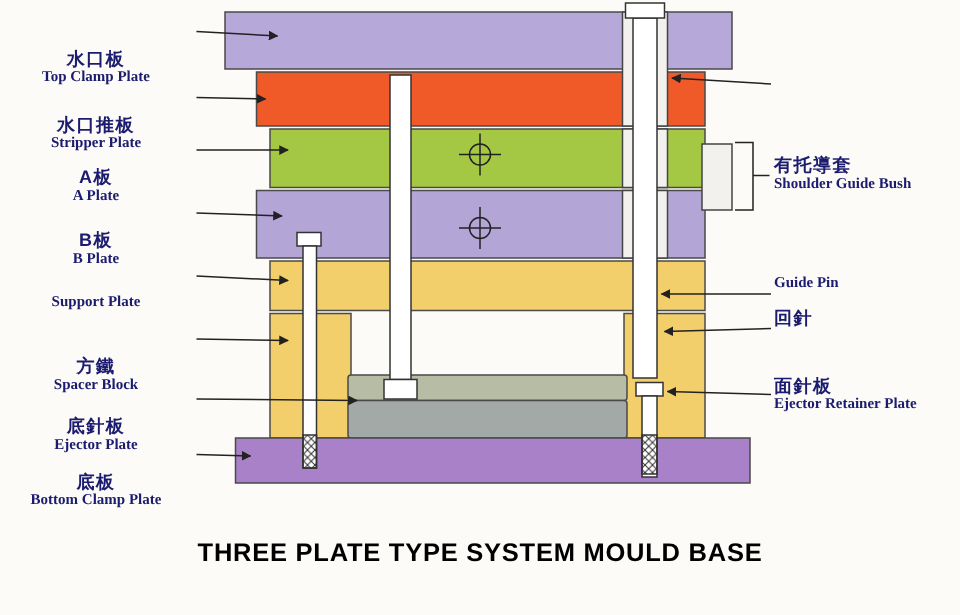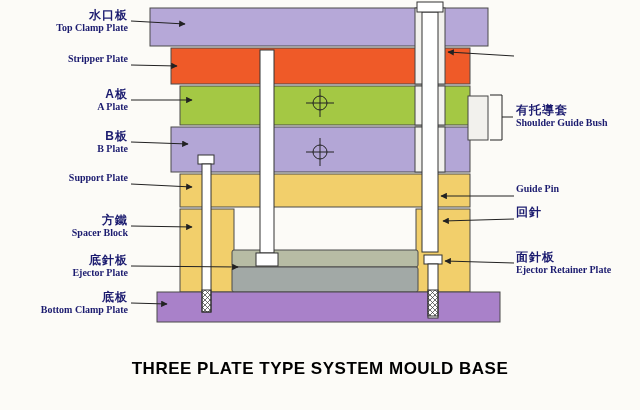--- a/index.html
+++ b/index.html
@@ -12,21 +12,21 @@
   }
   .diagram-svg{position:absolute;left:0;top:0;}
   .plate{stroke:#4a4a4a;stroke-width:1;}
   .bush{fill:#f2f1ed;stroke:#444;stroke-width:1;}
   .pin{fill:#ffffff;stroke:#333;stroke-width:1;}
   .cross{stroke:#222;stroke-width:1;fill:none;}
   .ld{stroke:#222;stroke-width:1;fill:none;}
   .lbl{position:absolute;line-height:1.12;}
   .lbl .zh{font-weight:700;font-size:12px;letter-spacing:1px;color:#1b1b6f;}
   .lbl .en{font-family:"Liberation Serif", serif;font-weight:700;font-size:10px;color:#1b1b6f;}
-  .lbl.left{left:0;width:128px;text-align:right;}
+  .lbl.left{left:0;width:128px;text-align:center;margin-top:24px;}
   .lbl.right{left:516px;width:124px;text-align:left;white-space:nowrap;}
   .title-zh{
     position:absolute;top:334px;left:0;width:100%;text-align:center;
     font-weight:700;font-size:21px;letter-spacing:5px;color:#0a0a0a;
   }
   .title-en{
     position:absolute;top:359px;left:0;width:100%;text-align:center;
     font-weight:700;font-size:17px;letter-spacing:0.5px;color:#000;
   }
 </style>
@@ -112,20 +112,21 @@
       <line x1="514" y1="219" x2="443" y2="221" marker-end="url(#arr)"></line>
       <line x1="514" y1="263" x2="445" y2="261" marker-end="url(#arr)"></line>
     </g>
   </svg>
 
   <div class="lbl left" style="top:9px">
     <div class="zh">水口板</div>
     <div class="en">Top Clamp Plate</div>
   </div>
   <div class="lbl left" style="top:53px">
+    <div class="zh">水口推板</div>
     <div class="en">Stripper Plate</div>
   </div>
   <div class="lbl left" style="top:130px">
     <div class="zh">B板</div>
     <div class="en">B Plate</div>
   </div>
   <div class="lbl left" style="top:88px">
     <div class="zh">A板</div>
     <div class="en">A Plate</div>
   </div>

